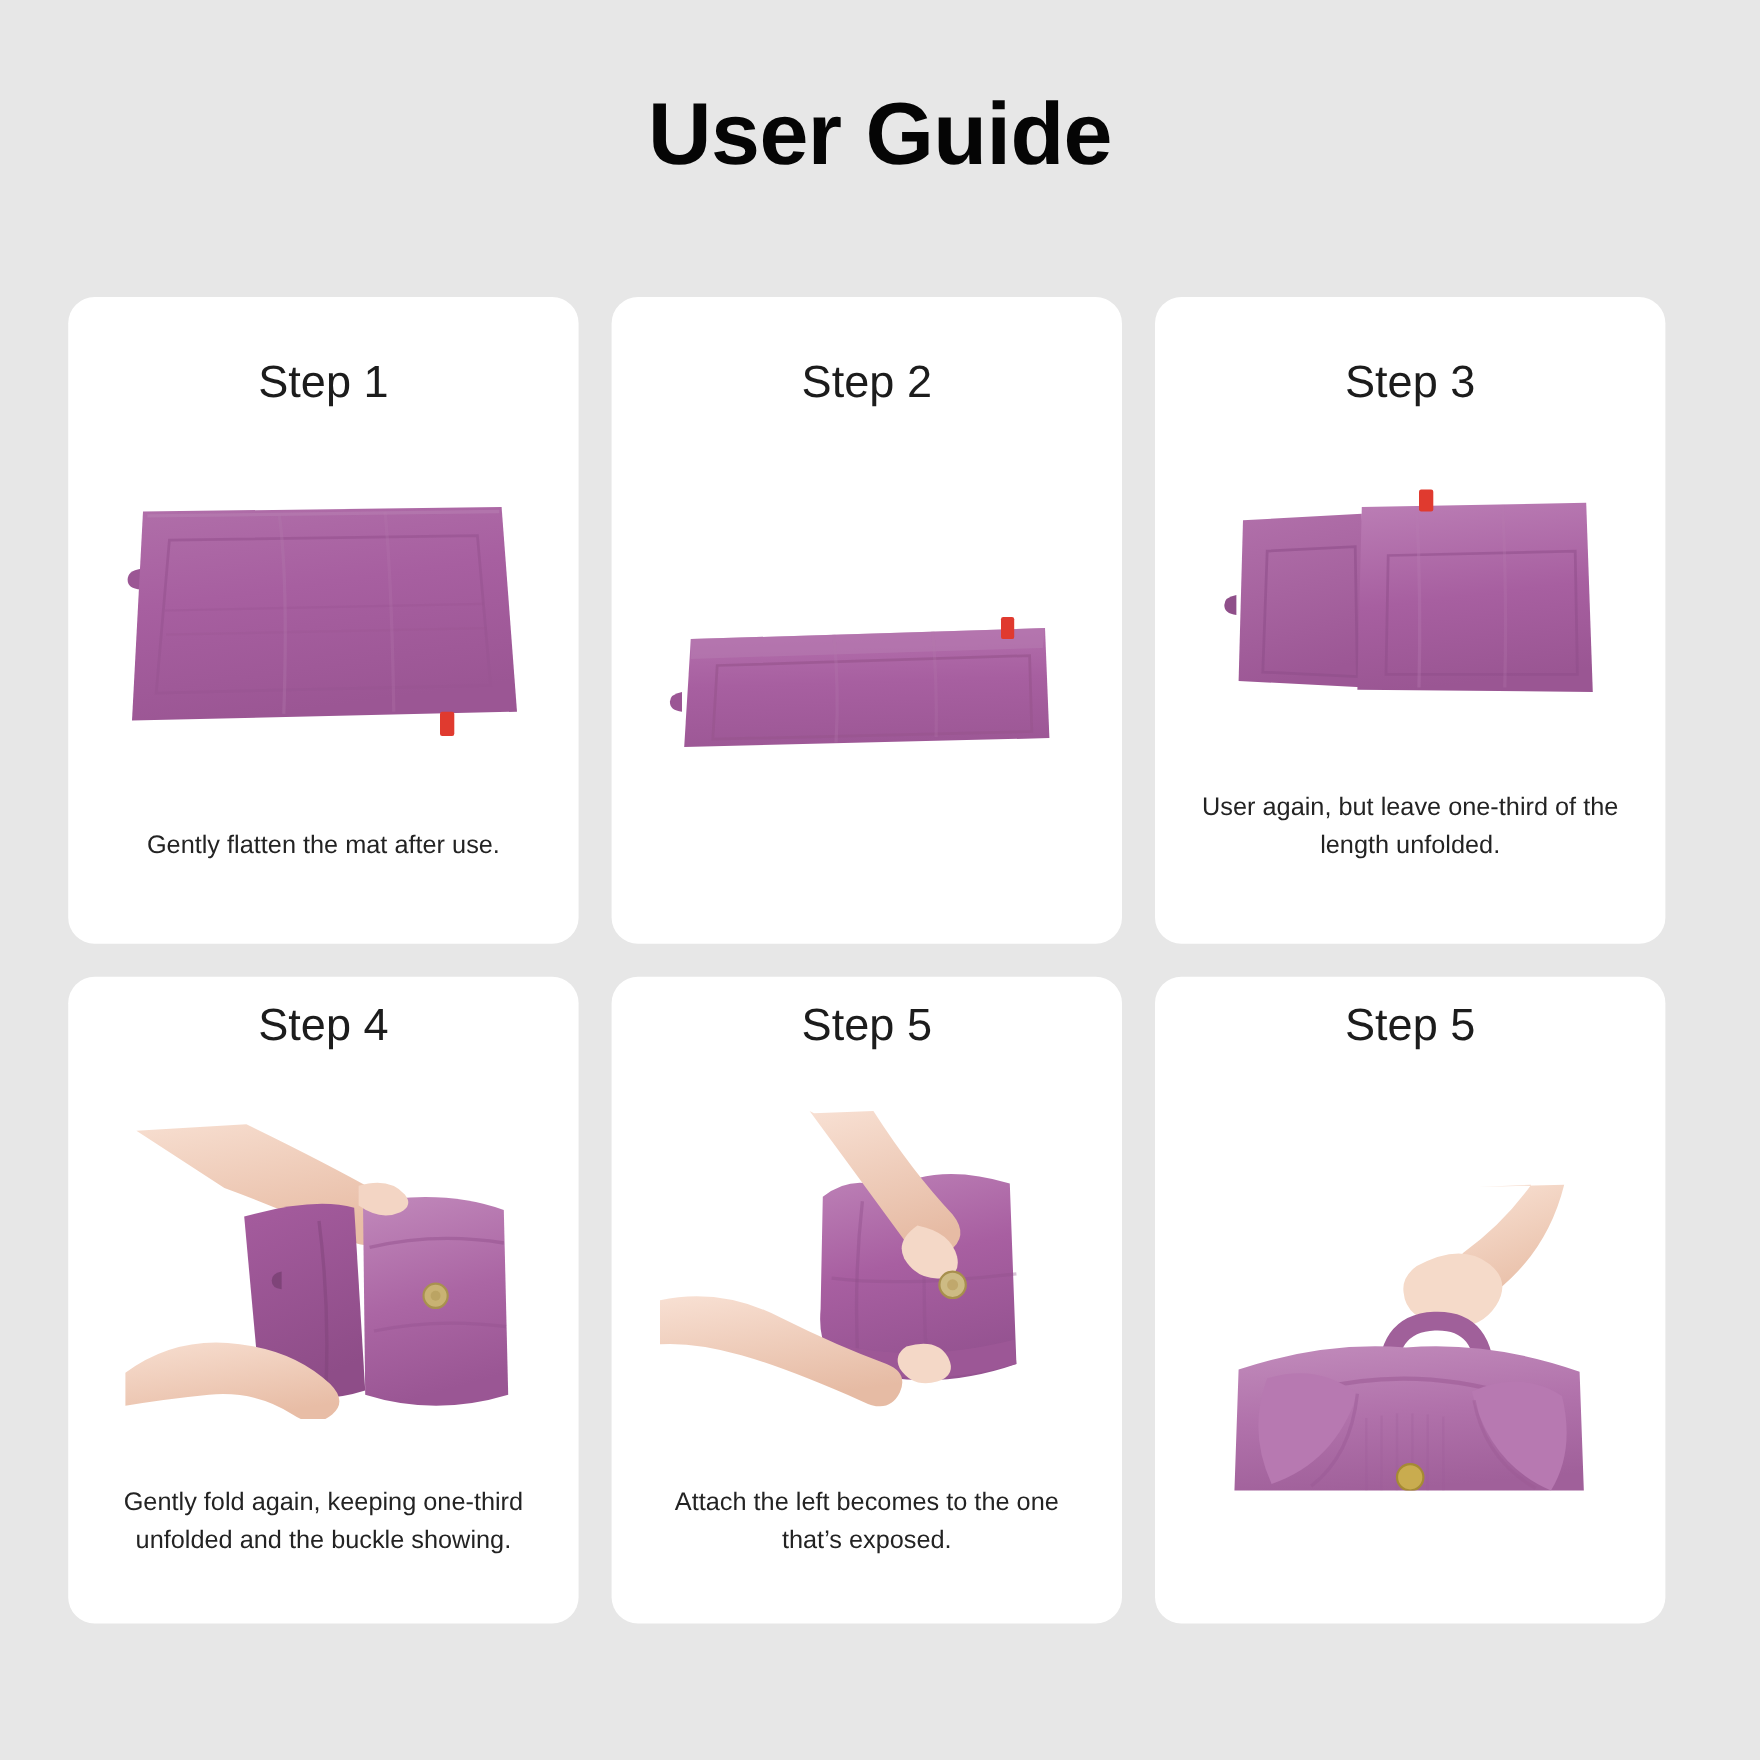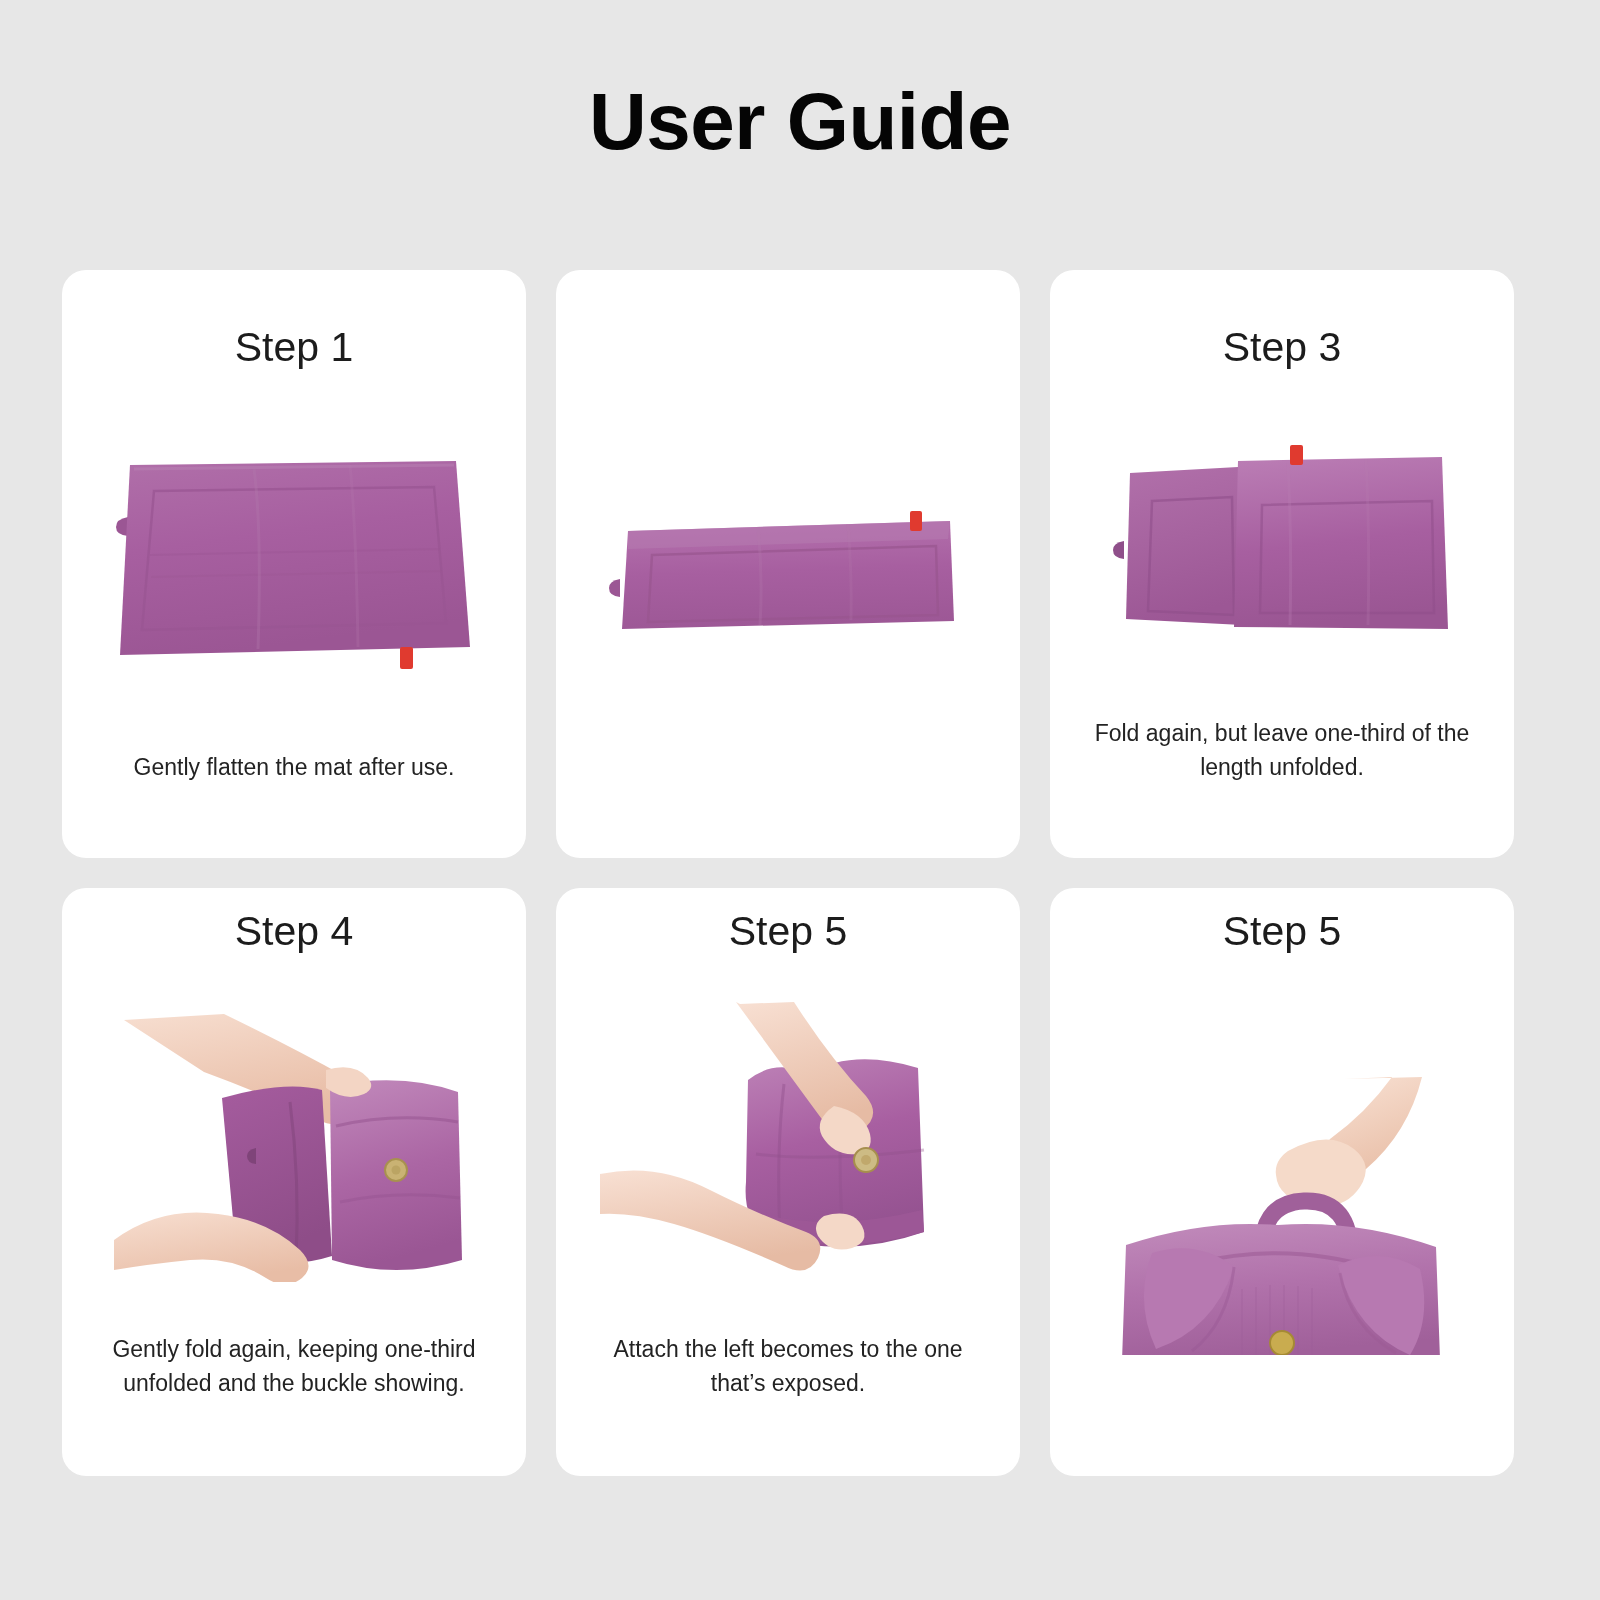--- a/index.html
+++ b/index.html
@@ -69,21 +69,21 @@
   .caption {
     font-size: 23px;
     color: #232323;
     line-height: 1.48;
     text-align: center;
     padding: 0 34px 0 34px;
     margin-bottom: 74px;
     width: 100%;
     box-sizing: border-box;
   }
-  .card.row2 .caption { margin-bottom: 76px; }
+  .card.row2 .caption { margin-bottom: 60px; }
   .card.row2 .card-title { padding-top: 22px; }
 
   
   .svgfig { display:block; }
 
   
 </style>
 </head>
 <body>
 
@@ -117,20 +117,21 @@
           <path d="M246 30 q6 60 8 182" stroke="#b378ad" stroke-width="3" opacity="0.28" fill="none"></path>
           <path d="M30 34 L350 30" stroke="#bb84b5" stroke-width="3" opacity="0.45" fill="none"></path>
 
           <rect x="296" y="212" width="13" height="22" rx="2" fill="#e03a2f"></rect>
         </svg>
       </div>
       <div class="caption">Gently flatten the mat after use.</div>
     </div>
 
     <div class="card row1">
+      <div class="card-title">Step 2</div>
       <div class="figure">
         <svg class="svgfig" width="380" height="250" viewBox="0 0 380 250">
           <defs>
             <linearGradient id="g2" x1="0" y1="0" x2="0.1" y2="1">
               <stop offset="0%" stop-color="#b572ae"></stop>
               <stop offset="50%" stop-color="#a75fa0"></stop>
               <stop offset="100%" stop-color="#9d5896"></stop>
             </linearGradient>
           </defs>
 
@@ -172,21 +173,21 @@
           <path d="M32 124 q-11 2 -11 9 q0 8 11 9 z" fill="#8f4f8a"></path>
 
           <path d="M146 44 L350 40 L356 212 L142 210 Z" fill="url(#g3b)"></path>
           <path d="M170 88 L340 84 L342 196 L168 196 Z" fill="none" stroke="#8f4f8a" stroke-width="2.5" opacity="0.55"></path>
           <path d="M196 46 q4 80 2 162" stroke="#b77cb1" stroke-width="3" opacity="0.35" fill="none"></path>
           <path d="M274 42 q4 80 2 166" stroke="#b77cb1" stroke-width="3" opacity="0.25" fill="none"></path>
 
           <rect x="198" y="28" width="13" height="20" rx="2" fill="#e03a2f"></rect>
         </svg>
       </div>
-      <div class="caption">Fold again, but leave one-third of the length unfolded.</div>
+      <div class="caption">User again, but leave one-third of the length unfolded.</div>
     </div>
 
     <div class="card row2">
       <div class="card-title">Step 4</div>
       <div class="figure">
         <svg class="svgfig" width="380" height="280" viewBox="0 0 380 280">
           <defs>
             <linearGradient id="g4a" x1="0" y1="0" x2="0.3" y2="1">
               <stop offset="0%" stop-color="#a55c9e"></stop>
               <stop offset="100%" stop-color="#8e4d88"></stop>

